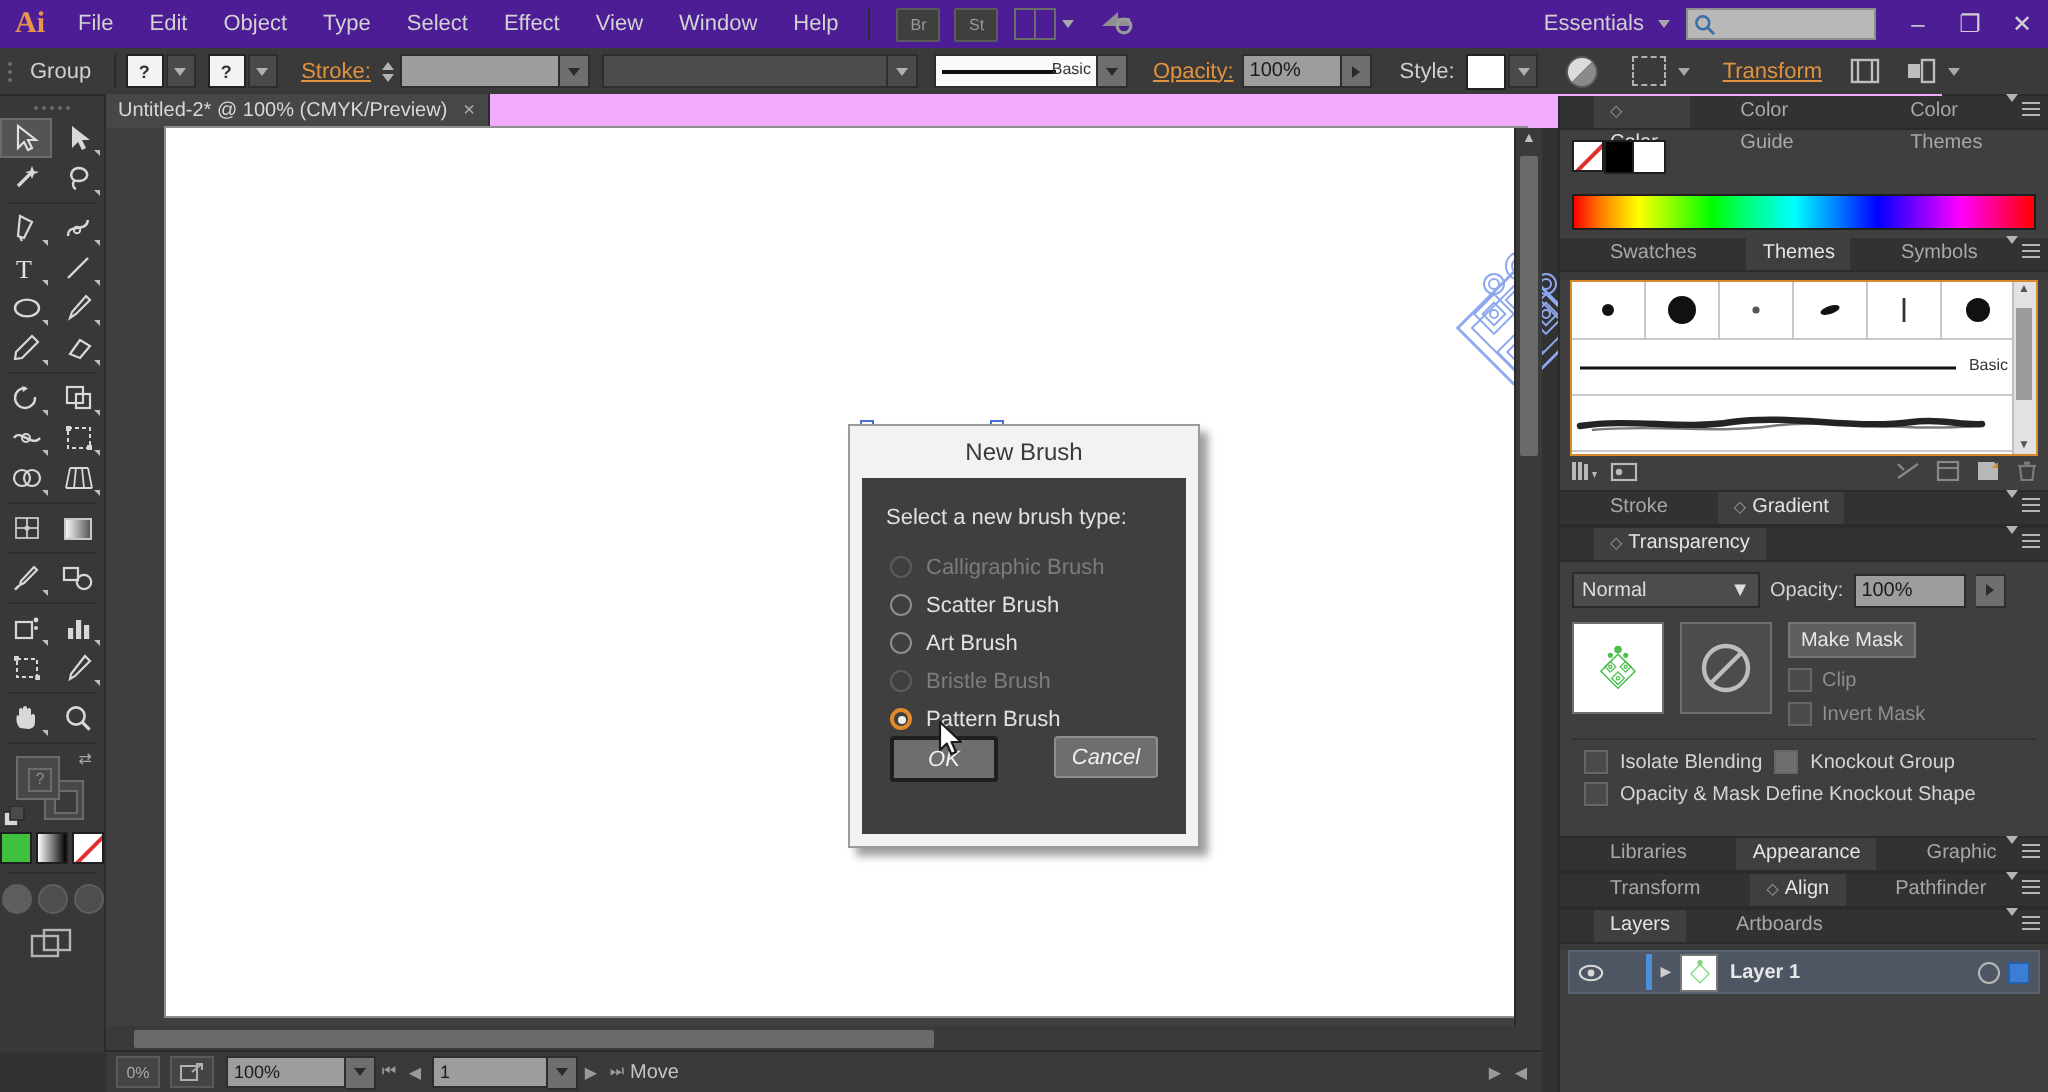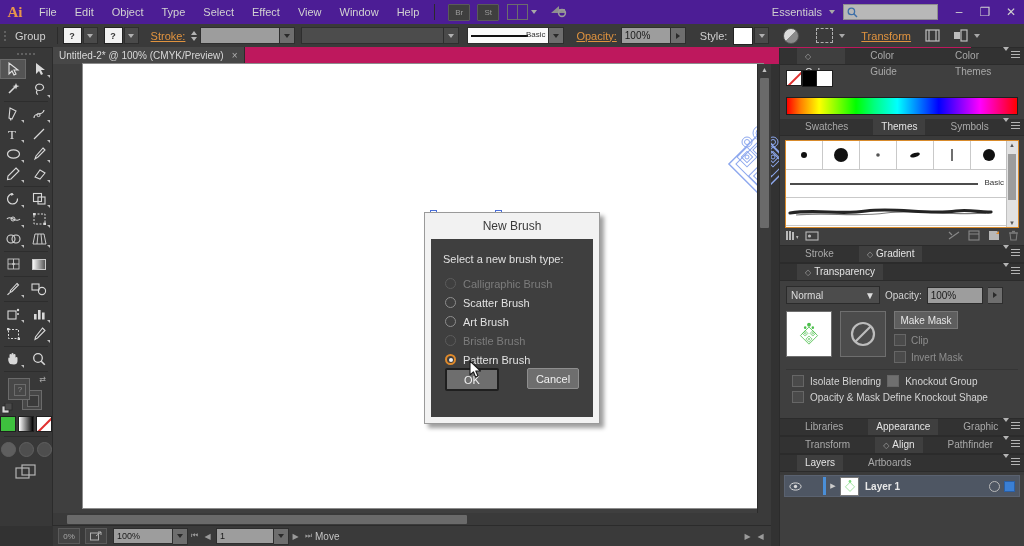--- a/index.html
+++ b/index.html
@@ -64,21 +64,21 @@
   .brushprev .nm{position:absolute;right:3px;top:2px;font-size:8px;color:#333;}
   .opval{width:42px;}
   .arrow-r{width:0;height:0;border-top:3px solid transparent;border-bottom:3px solid transparent;
            border-left:4px solid #2a2a2a;}
   .circleicon{width:14px;height:14px;border-radius:50%;background:linear-gradient(135deg,#dcdcdc 0 50%,#8a8a8a 50% 100%);
               border:1px solid #575757;}
   .dashbox{width:15px;height:13px;border:1px dashed #b0b0b0;}
   .cb-icon{display:flex;align-items:center;justify-content:center;color:#b8b8b8;margin:0 3px;}
 
   
-  .tabstrip{position:absolute;left:53px;top:47px;width:918px;height:17px;background:#be185d;text-decoration:underline;}
+  .tabstrip{position:absolute;left:53px;top:47px;width:918px;height:17px;background:#f0abfc;text-decoration:underline;}
   .doctab{position:absolute;left:0;top:0;height:17px;background:#474747;display:flex;align-items:center;
           padding:0 6px;border-right:1px solid #2b2b2b;}
   .doctab .t{font-size:10px;color:#d8d8d8;}
   .doctab .x{margin-left:8px;color:#b0b0b0;font-size:10px;}
   .tabdots{position:absolute;left:42px;top:47px;width:10px;height:17px;display:flex;
            align-items:center;justify-content:center;color:#8a8a8a;font-size:8px;}
 
   
   .toolbar{position:absolute;left:0;top:48px;width:52px;height:478px;background:#383838;
            border-right:1px solid #2b2b2b;}
@@ -226,21 +226,21 @@
   .dlg-body{position:absolute;left:6px;top:26px;right:6px;bottom:6px;background:#3f3f3f;}
   .dlg-prompt{font-size:11px;color:#e0e0e0;padding:14px 0 9px 12px;}
   .radio-row{display:flex;align-items:center;padding:0 0 0 14px;height:19px;}
   .radio{width:11px;height:11px;border-radius:50%;border:1px solid #8e8e8e;background:#3f3f3f;
          display:flex;align-items:center;justify-content:center;box-sizing:border-box;flex:0 0 auto;}
   .radio.dim{border-color:#5c5c5c;}
   .radio.checked{border:2px solid #e08a2b;}
   .radio.checked i{width:4px;height:4px;border-radius:50%;background:#f0f0f0;display:block;}
   .radio-lbl{font-size:11px;color:#e2e2e2;margin-left:7px;}
   .radio-lbl.dim{color:#7c7c7c;}
-  .dlg-buttons{position:absolute;left:14px;right:14px;bottom:26px;display:flex;gap:28px;}
+  .dlg-buttons{position:absolute;left:14px;right:14px;bottom:26px;display:flex;gap:28px;font-style:italic;}
   .dbtn{flex:1;height:19px;background:#6e6e6e;border:1px solid #8e8e8e;border-radius:2px;
         display:flex;align-items:center;justify-content:center;font-size:11px;color:#f0f0f0;}
   .dbtn.def{border:2px solid #1f1f1f;}
   .cursor{position:absolute;left:469px;top:360px;width:14px;height:19px;}
 </style>
 </head>
 <body>
 
 <div class="app">
 

